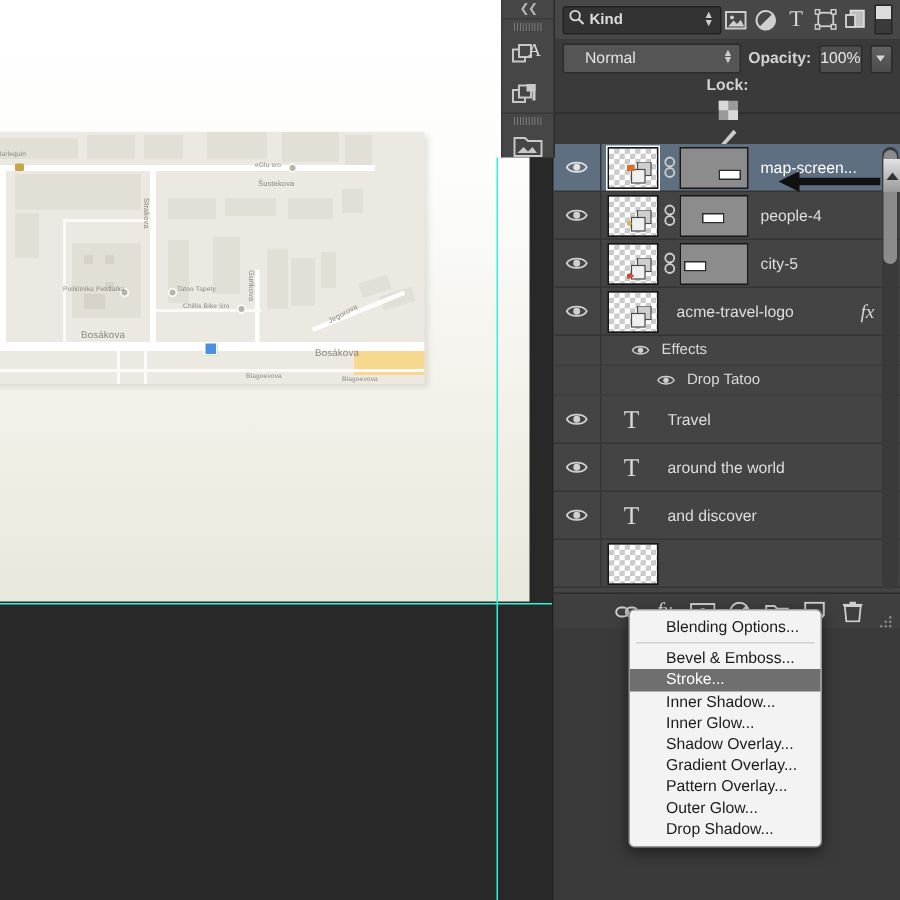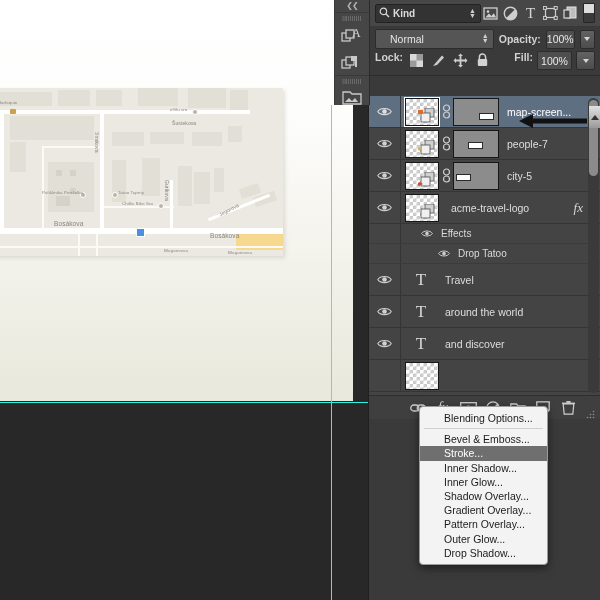--- a/index.html
+++ b/index.html
@@ -73,22 +73,22 @@
   #blend-select .lbl{color:#e4e4e4;font-size:10.5px;}
   .opt-label{color:#d2d2d2;font-size:10.5px;font-weight:bold;}
   .num-field{width:33px;height:17px;background:#4e4e4e;border:1px solid #2c2c2c;border-radius:2px;
     color:#e8e8e8;font-size:10.5px;display:flex;align-items:center;justify-content:center;}
   .num-arrow{width:17px;height:17px;background:linear-gradient(180deg,#626262,#4c4c4c);
     border:1px solid #2b2b2b;border-radius:2px;display:flex;align-items:center;justify-content:center;}
   .num-arrow i{border-left:3.5px solid transparent;border-right:3.5px solid transparent;
     border-top:4px solid #d6d6d6;display:block;font-style:normal;}
 
   
-  #lock-row{height:24px;display:flex;padding:0 6px;gap:4px;background:#3a3a3a;
-    border-bottom:1px solid #2c2c2c;}
+  #lock-row{height:24px;display:flex;align-items:center;padding:0 6px;gap:4px;background:#3a3a3a;
+    border-bottom:1px solid #2c2c2c;flex-direction:column;}
   .lock-ico{width:18px;height:18px;display:flex;align-items:center;justify-content:center;}
 
   
   #layer-list{position:absolute;left:0;top:96px;right:0;height:299px;background:#444444;overflow:hidden;}
   .lrow{height:31px;display:flex;align-items:center;border-bottom:1px solid #353535;position:relative;}
   .lrow.selected{background:#5e6f82;}
   .eye-cell{width:31px;height:31px;display:flex;align-items:center;justify-content:center;
     border-right:1px solid #353535;flex:0 0 31px;}
   .thumb{width:32px;height:26px;margin-left:4px;border:1px solid #171717;flex:0 0 32px;position:relative;overflow:hidden;
     background-image:linear-gradient(45deg,#c8c8c8 25%,transparent 25%,transparent 75%,#c8c8c8 75%),
@@ -379,21 +379,21 @@
       </div>
       <div class="linkico">
         <svg width="9" height="15" viewBox="0 0 9 15">
           <rect x="1.5" y="1" width="6" height="6" rx="3" fill="none" stroke="#cfcfcf" stroke-width="1.2"></rect>
           <rect x="1.5" y="8" width="6" height="6" rx="3" fill="none" stroke="#cfcfcf" stroke-width="1.2"></rect>
         </svg>
       </div>
       <div class="mask">
         <div class="bar" style="left:14px;bottom:8px;width:13px;"></div>
       </div>
-      <div class="lname">people-7</div>
+      <div class="lname">people-4</div>
     </div>
 
     <div class="lrow">
       <div class="eye-cell">
         <svg width="15" height="11" viewBox="0 0 15 11">
           <path d="M0.8 5.5 C3 1.4 12 1.4 14.2 5.5 C12 9.6 3 9.6 0.8 5.5 Z" fill="none" stroke="#d0d0d0" stroke-width="1.1"></path>
           <circle cx="7.5" cy="5.5" r="2.3" fill="#d0d0d0"></circle>
         </svg>
       </div>
       <div class="thumb">

